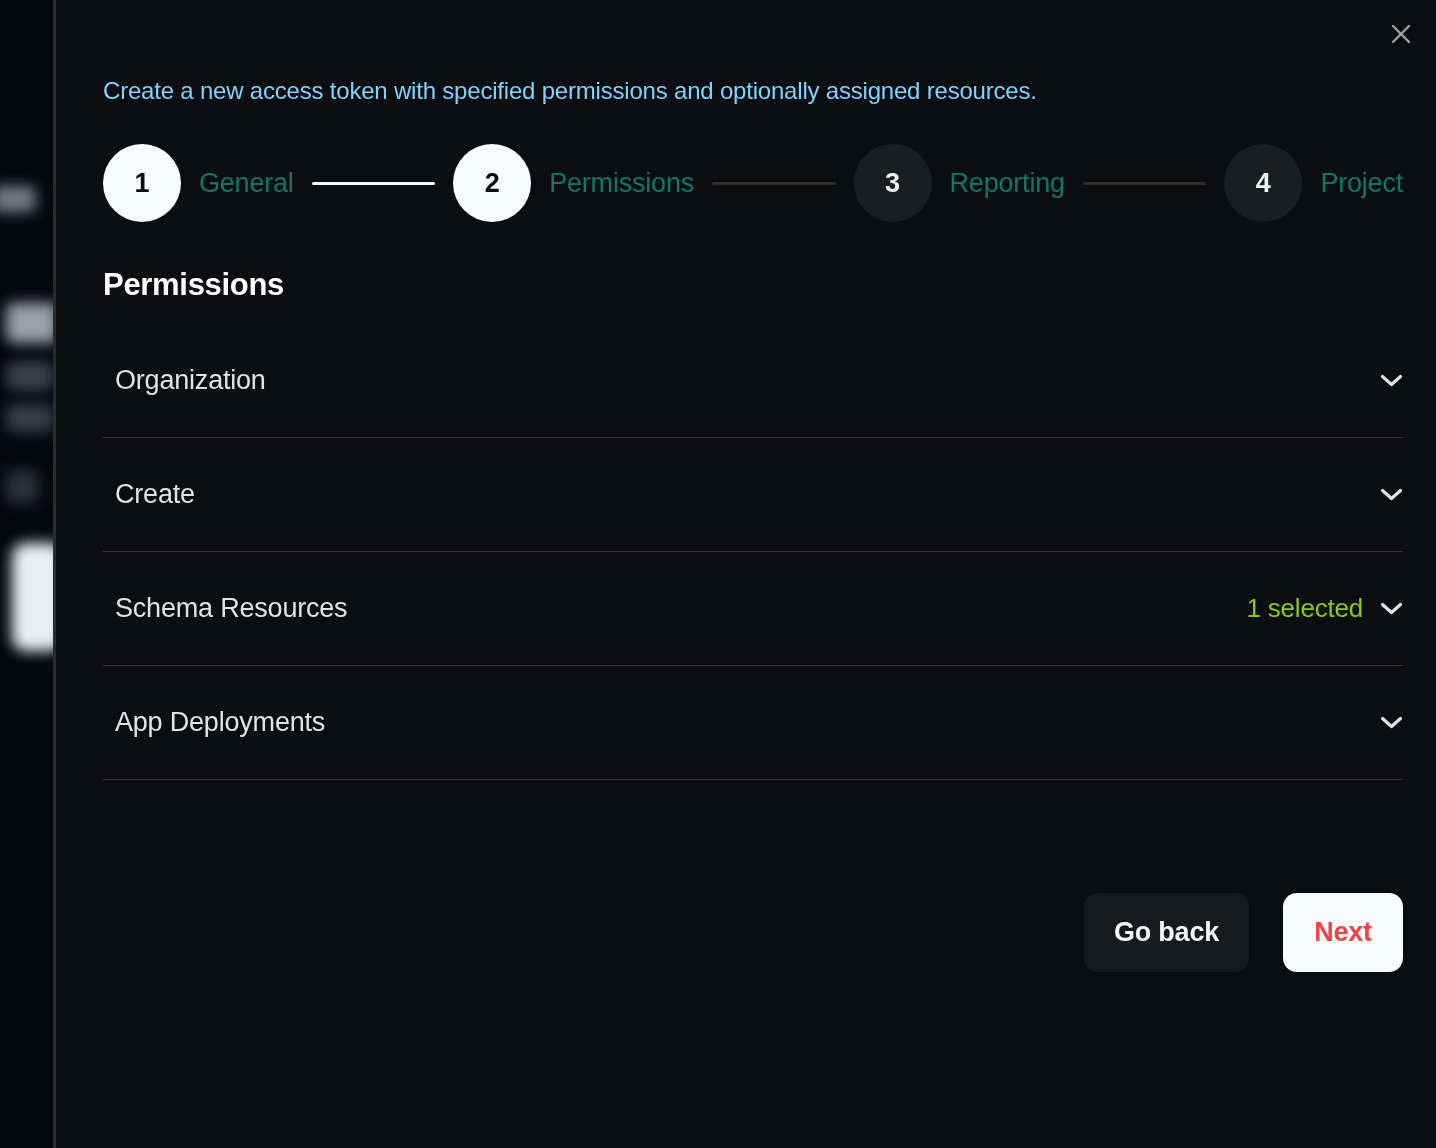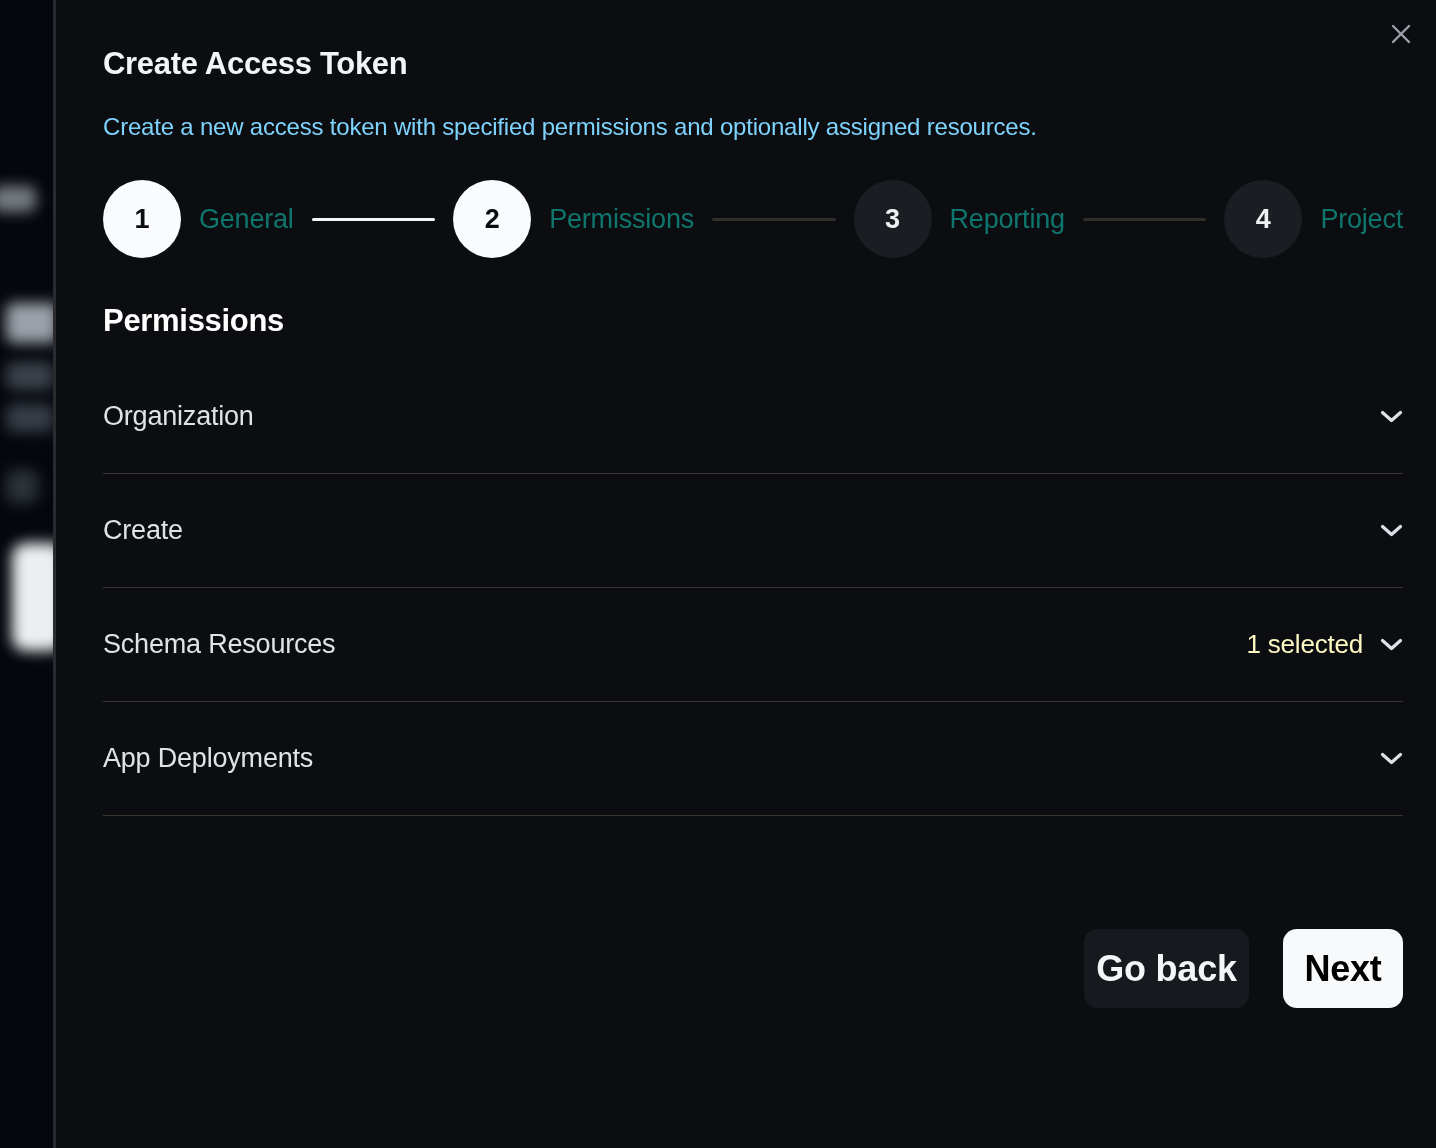--- a/index.html
+++ b/index.html
@@ -88,43 +88,44 @@
   .perm-list { margin-top: 21px; }
   .perm-row {
     height: 114px;
     display: flex; align-items: center; justify-content: space-between;
     border-bottom: 1px solid #39342d;
     cursor: pointer;
   }
   .perm-label {
     color: #dfe3e8; font-size: 27px; font-weight: 500;
     letter-spacing: -0.2px;
+    margin-left: 12px;
   }
   .perm-right { display: flex; align-items: center; gap: 17px; }
   .perm-selected {
-    color: #fef9c3; font-size: 26px; font-weight: 500;
+    color: #84cc16; font-size: 26px; font-weight: 500;
     letter-spacing: -0.2px;
   }
   .perm-selected:empty { display: none; }
   .chevron { display: flex; align-items: center; }
 
   
   .footer {
     margin-top: 113px;
     display: flex; justify-content: flex-end; align-items: center; gap: 34px;
   }
   .btn {
     height: 79px; border: none; border-radius: 14px;
     font-family: "Liberation Sans", "DejaVu Sans", sans-serif;
-    font-size: 36px; font-weight: 600; letter-spacing: -0.2px;
+    font-size: 27px; font-weight: 600; letter-spacing: -0.2px;
     cursor: pointer;
     display: flex; align-items: center; justify-content: center;
   }
   .btn-goback { width: 165px; background: #17191e; color: #f4f5f7; }
-  .btn-next  { width: 120px; background: #f8f9fa; color: #000000; }
+  .btn-next  { width: 120px; background: #f8f9fa; color: #ef4444; }
 </style>
 </head>
 <body>
 
 <div class="bg-sliver">
   <div class="bg-blob blob-a"></div>
   <div class="bg-blob blob-b"></div>
   <div class="bg-blob blob-c"></div>
   <div class="bg-blob blob-d"></div>
   <div class="bg-blob blob-e"></div>
@@ -136,21 +137,20 @@
 
   <button class="close-btn">
     <span class="icon">
       <svg width="24" height="24" viewBox="0 0 24 24">
         <line x1="4" y1="4" x2="20" y2="20" stroke="#9aa1a9" stroke-width="2.4" stroke-linecap="round"></line>
         <line x1="20" y1="4" x2="4" y2="20" stroke="#9aa1a9" stroke-width="2.4" stroke-linecap="round"></line>
       </svg>
     </span>
   </button>
 
-  <h1 class="modal-title">Create Access Token</h1>
   <p class="modal-subtitle">Create a new access token with specified permissions and optionally assigned resources.</p>
 
   <div class="stepper">
     <div class="step step--done">
       <div class="step-circle">1</div>
       <div class="step-label">General</div>
     </div>
     <div class="step-line line--done"></div>
     <div class="step step--current">
       <div class="step-circle">2</div>

